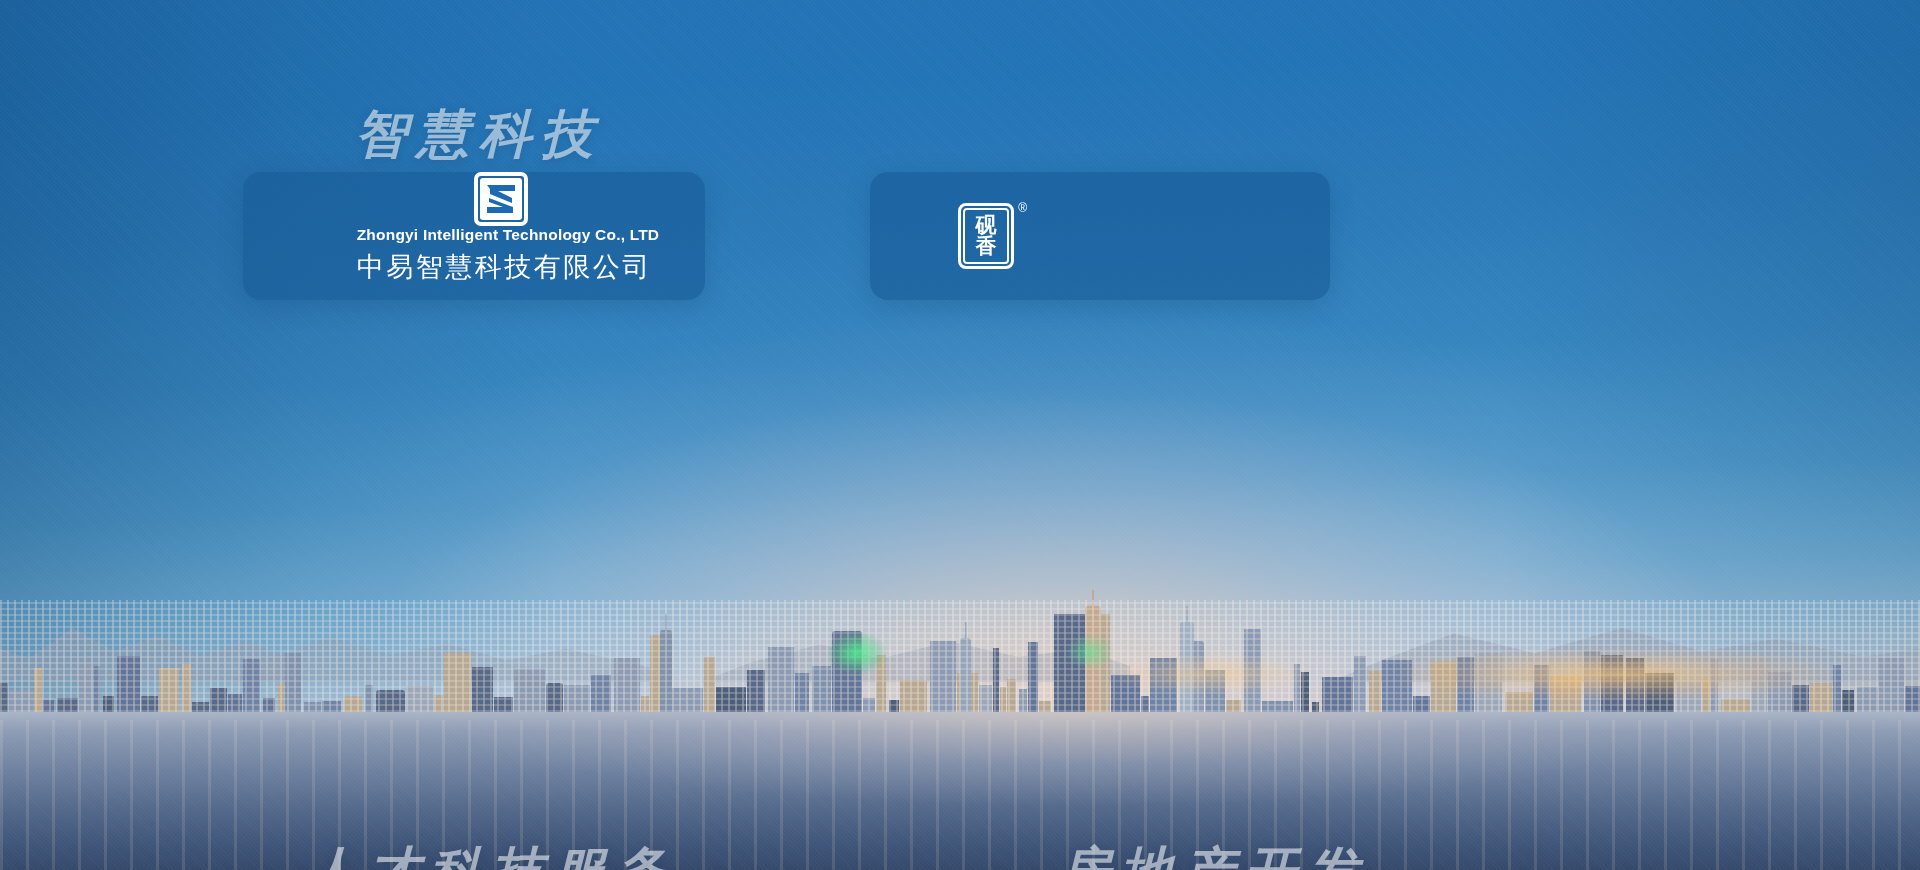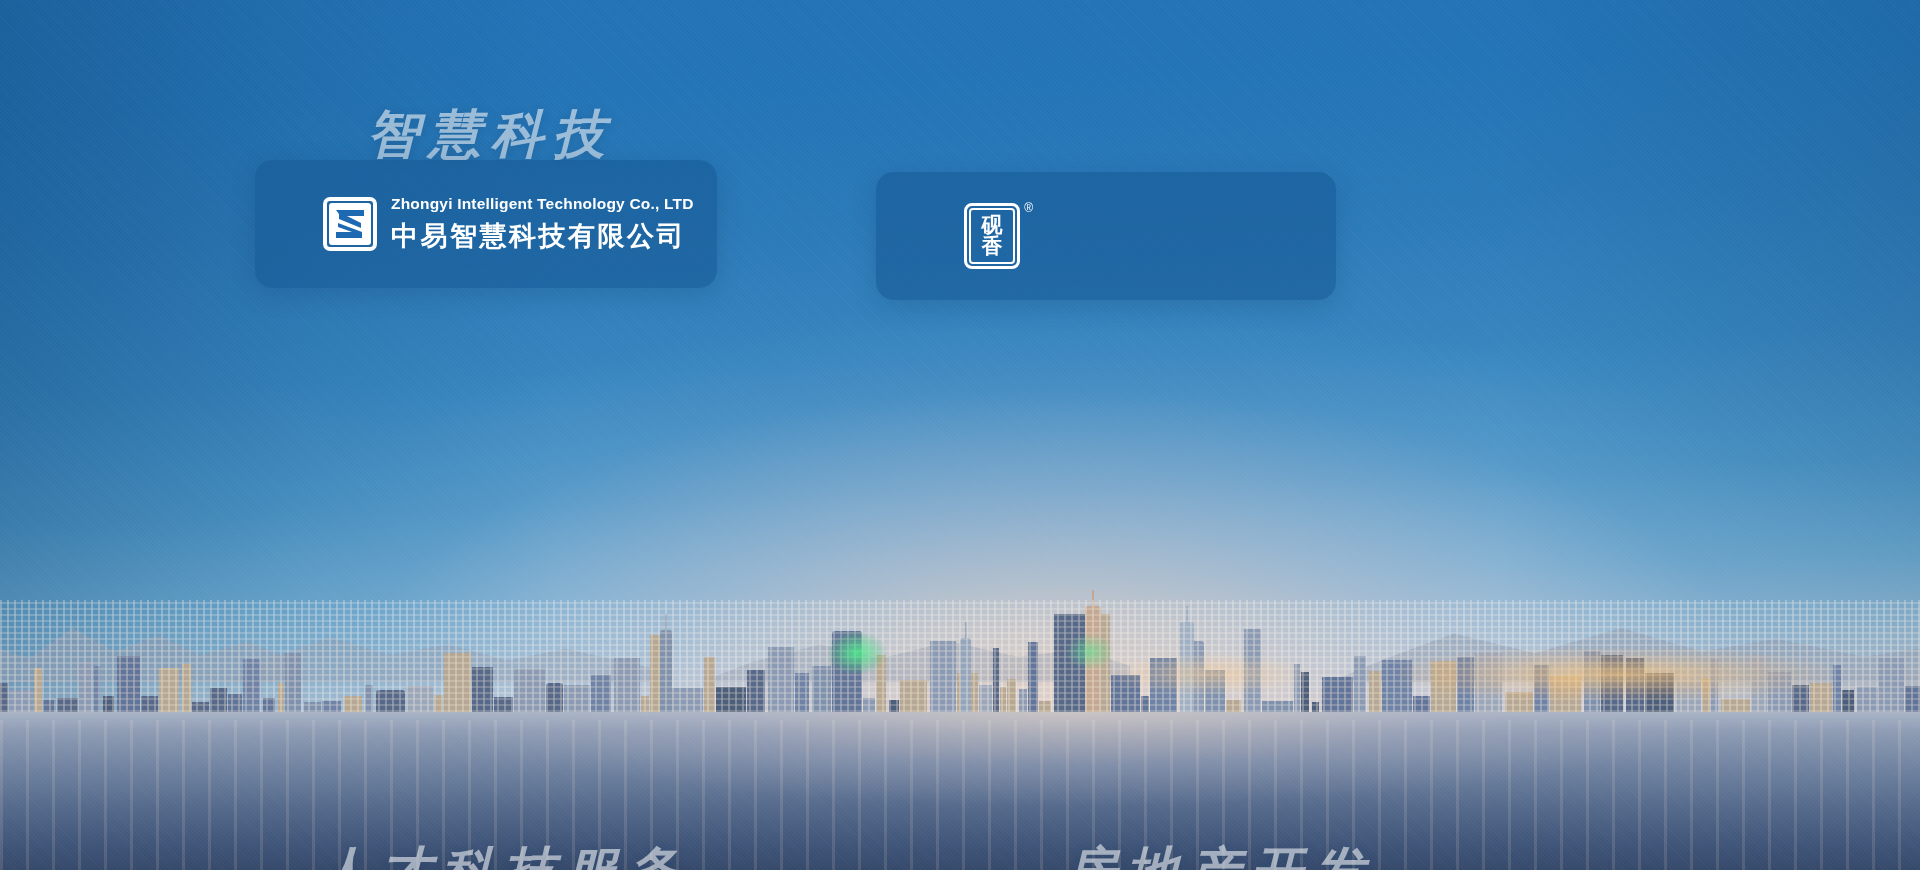--- a/index.html
+++ b/index.html
@@ -81,21 +81,20 @@
   .refl { position:absolute; bottom:0; width:1920px; height:150px;
     background-image:repeating-linear-gradient(90deg, rgba(255,210,150,.16) 0 3px, rgba(0,0,0,0) 3px 26px);
     mix-blend-mode:screen; opacity:.8;}
 
   
   .grid {
     position:absolute; inset:0;
     display:grid;
     grid-template-columns:1fr 1fr;
     grid-template-rows:1fr 1fr;
-    padding-left:12px;
   }
   .quad { position:relative; }
 
   .cat-title {
     position:absolute;
     font-size:52px;
     font-weight:700;
     font-style:italic;
     letter-spacing:10px;
     color:rgba(255,255,255,0.55);
@@ -108,31 +107,31 @@
   .q4 .cat-title { left:1058px; top:402px; transform:translateX(-960px); }
 
   .card {
     position:absolute;
     background:rgba(22,90,150,0.62);
     border-radius:18px;
     display:flex;
     align-items:center;
     box-shadow:0 6px 26px rgba(10,45,85,.18);
   }
-  .q1 .card { left:243px; top:160px; width:462px; height:128px; padding-left:68px; }
+  .q1 .card { left:243px; top:172px; width:462px; height:128px; padding-left:68px;flex-direction:column; }
   .q2 .card { left:870px; top:172px; width:460px; height:128px; padding-left:88px; transform:translateX(-960px); }
 
   .logo-slot { flex:0 0 auto; margin-right:14px; display:flex; align-items:center; justify-content:center; }
   .names { display:flex; flex-direction:column; justify-content:center; }
   .name-en {
     color:#ffffff; font-size:15.5px; font-weight:700; letter-spacing:.2px;
     margin-bottom:5px; white-space:nowrap;
   }
   .name-cn {
-    color:#ffffff; font-size:27px; font-weight:700; letter-spacing:2.5px; white-space:nowrap;
+    color:#ffffff; font-size:27px; font-weight:400; letter-spacing:2.5px; white-space:nowrap;
   }
 
   
   .logo-zhongyi { width:54px; height:54px; position:relative; }
   .logo-zhongyi .frame {
     position:absolute; inset:0; border:4px solid #fff; border-radius:7px;
   }
   .logo-zhongyi svg { position:absolute; left:6px; top:6px; }
 
   

